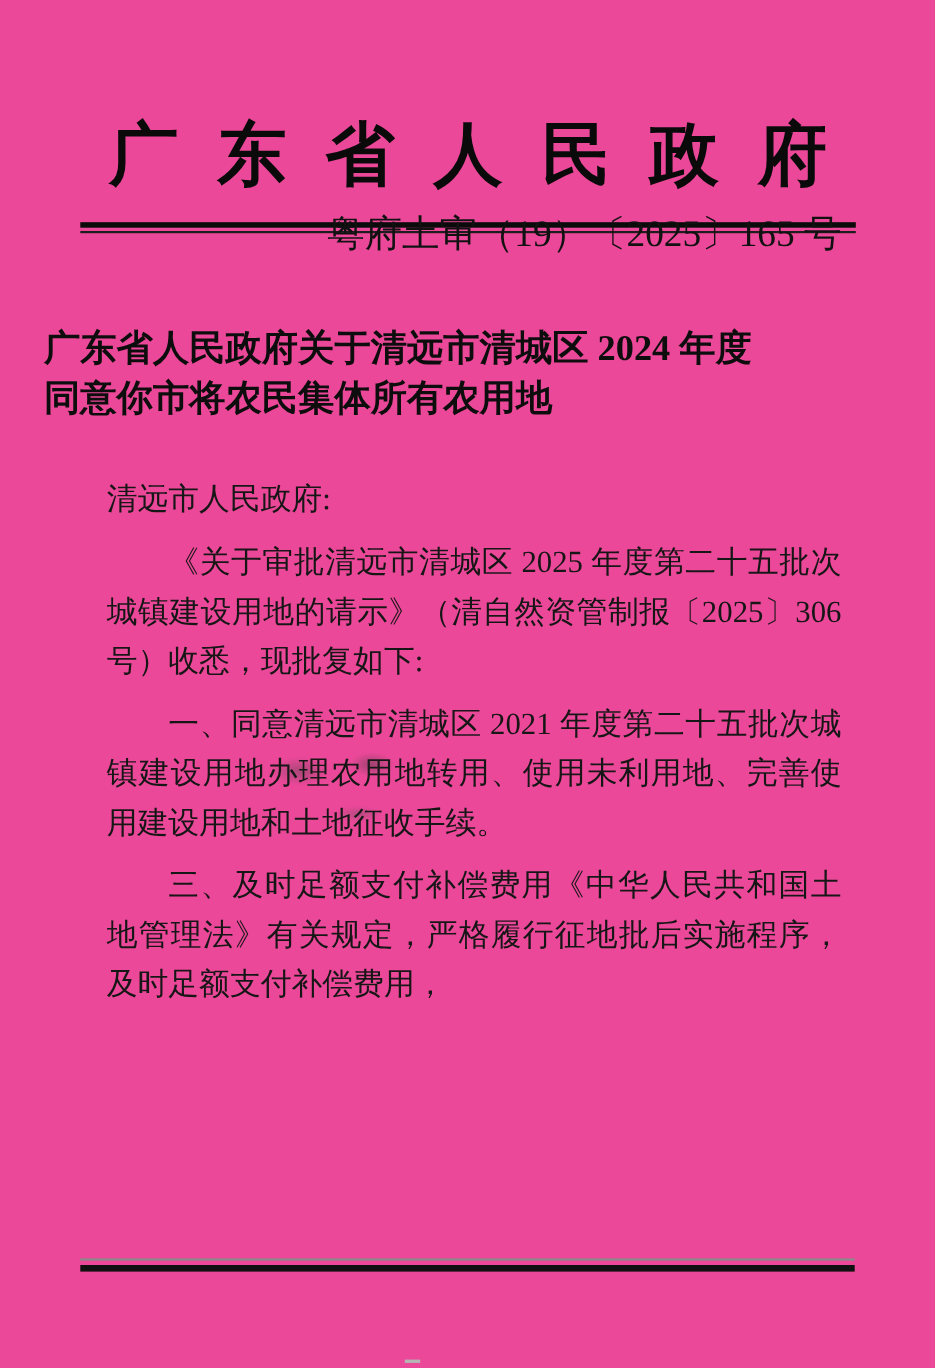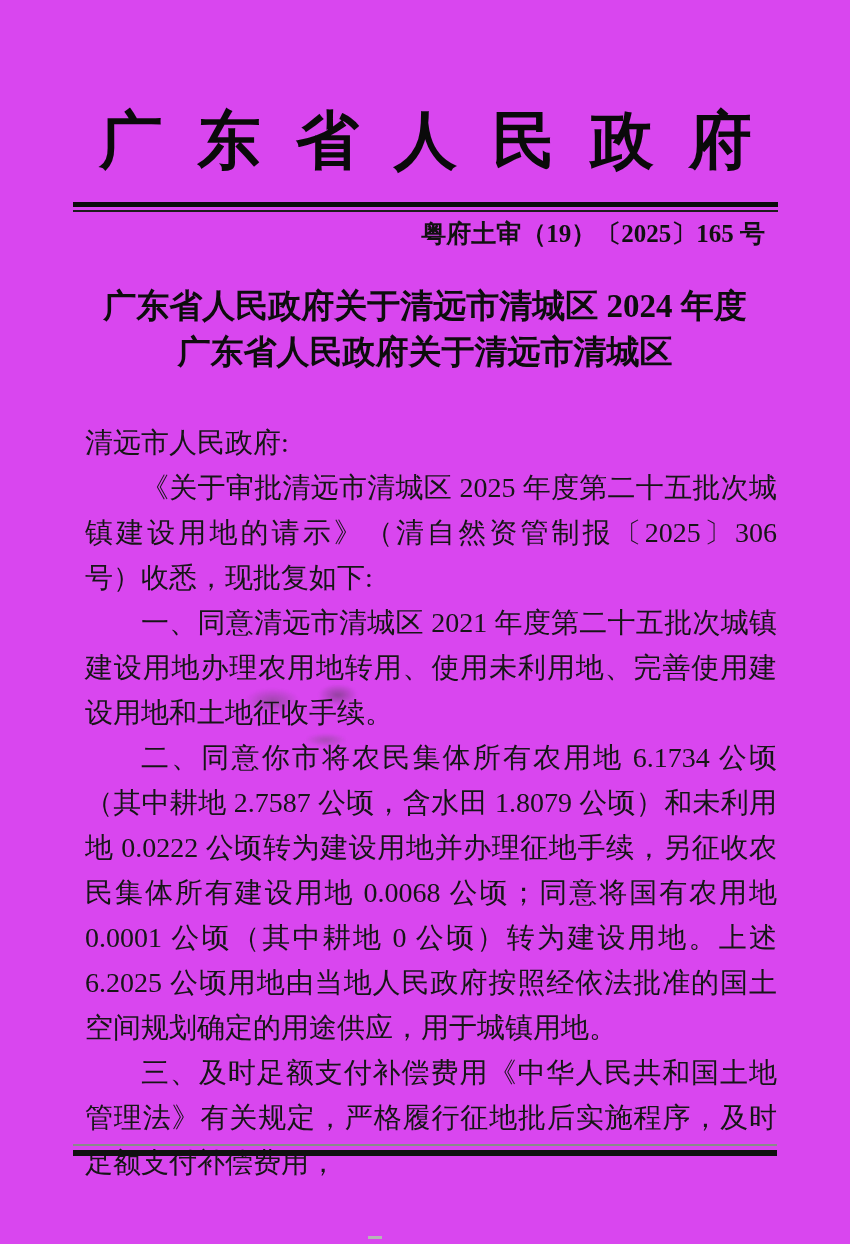--- a/index.html
+++ b/index.html
@@ -1,20 +1,20 @@
 <!DOCTYPE html>
 <html lang="zh"><head>
 <meta charset="utf-8">
 <style>
   html, body { margin: 0; padding: 0; background: #ffffff; }
   .page {
     position: relative;
     width: 850px;
     height: 1244px;
-    background: #d946ef;
+    background: #ec4899;
     color: #141414;
     font-family: "Liberation Serif", "DejaVu Serif", serif;
     overflow: hidden;
   }
 
   
   .org-name {
     position: absolute;
     top: 98px; left: 73px; width: 705px;
     text-align: center;
@@ -29,51 +29,51 @@
   .header-rule {
     position: absolute;
     top: 202px; left: 73px; width: 705px;
     height: 3px;
     border-top: 5px solid #0b0b0b;
     border-bottom: 2px solid #1d1d1d;
   }
 
   .doc-number {
     position: absolute;
-    top: 217px; right: 85px;
-    font-size: 25px;
-    font-weight: 700;
+    top: 197px; right: 85px;
+    font-size: 34px;
+    font-weight: 400;
     line-height: 34px;
     color: #111;
     white-space: nowrap;
   }
 
   
   .doc-title {
     position: absolute;
-    top: 283px; left: 40px; width: 770px;
+    top: 294px; left: 40px; width: 770px;
     margin: 0;
-    text-align: center;
+    text-align: left;
     font-size: 33px;
     font-weight: bold;
     line-height: 46px;
     color: #0d0d0d;
   }
 
   
   .doc-body {
     position: absolute;
     top: 420px; left: 85px; width: 692px;
     font-size: 28px;
     line-height: 45px;
     text-align: justify;
     text-justify: inter-ideograph;
     color: #161616;
   }
-  .doc-body p { margin: 0; text-indent: 2em; }
+  .doc-body p { margin: 12px; text-indent: 2em; }
   .doc-body p.salutation { text-indent: 0; }
 
   
   .footer-rule {
     position: absolute;
     top: 1144px; left: 73px; width: 704px;
     height: 4px;
     border-top: 2px solid #8a8a8a;
     border-bottom: 6px solid #101010;
   }
@@ -115,27 +115,26 @@
   <div class="org-name">
     <span class="sp">广东省人民政府</span>
   </div>
 
   <div class="header-rule"></div>
 
   <div class="doc-number">粤府土审（19）〔2025〕165 号</div>
 
   <h1 class="doc-title">
     <span>广东省人民政府关于清远市清城区 2024 年度</span><br>
-    <span>广东省人民政府关于清远市清城区</span>
+    <span>同意你市将农民集体所有农用地</span>
   </h1>
 
   <main class="doc-body">
     <p class="salutation">清远市人民政府:</p>
     <p>《关于审批清远市清城区 2025 年度第二十五批次城镇建设用地的请示》（清自然资管制报〔2025〕306 号）收悉，现批复如下:</p>
     <p>一、同意清远市清城区 2021 年度第二十五批次城镇建设用地办理农用地转用、使用未利用地、完善使用建设用地和土地征收手续。</p>
-    <p>二、同意你市将农民集体所有农用地 6.1734 公顷（其中耕地 2.7587 公顷，含水田 1.8079 公顷）和未利用地 0.0222 公顷转为建设用地并办理征地手续，另征收农民集体所有建设用地 0.0068 公顷；同意将国有农用地 0.0001 公顷（其中耕地 0 公顷）转为建设用地。上述 6.2025 公顷用地由当地人民政府按照经依法批准的国土空间规划确定的用途供应，用于城镇用地。</p>
     <p>三、及时足额支付补偿费用《中华人民共和国土地管理法》有关规定，严格履行征地批后实施程序，及时足额支付补偿费用，</p>
   </main>
 
   <div class="footer-rule"></div>
   <div class="page-mark"></div>
 
 </div>
 
 </body></html>

